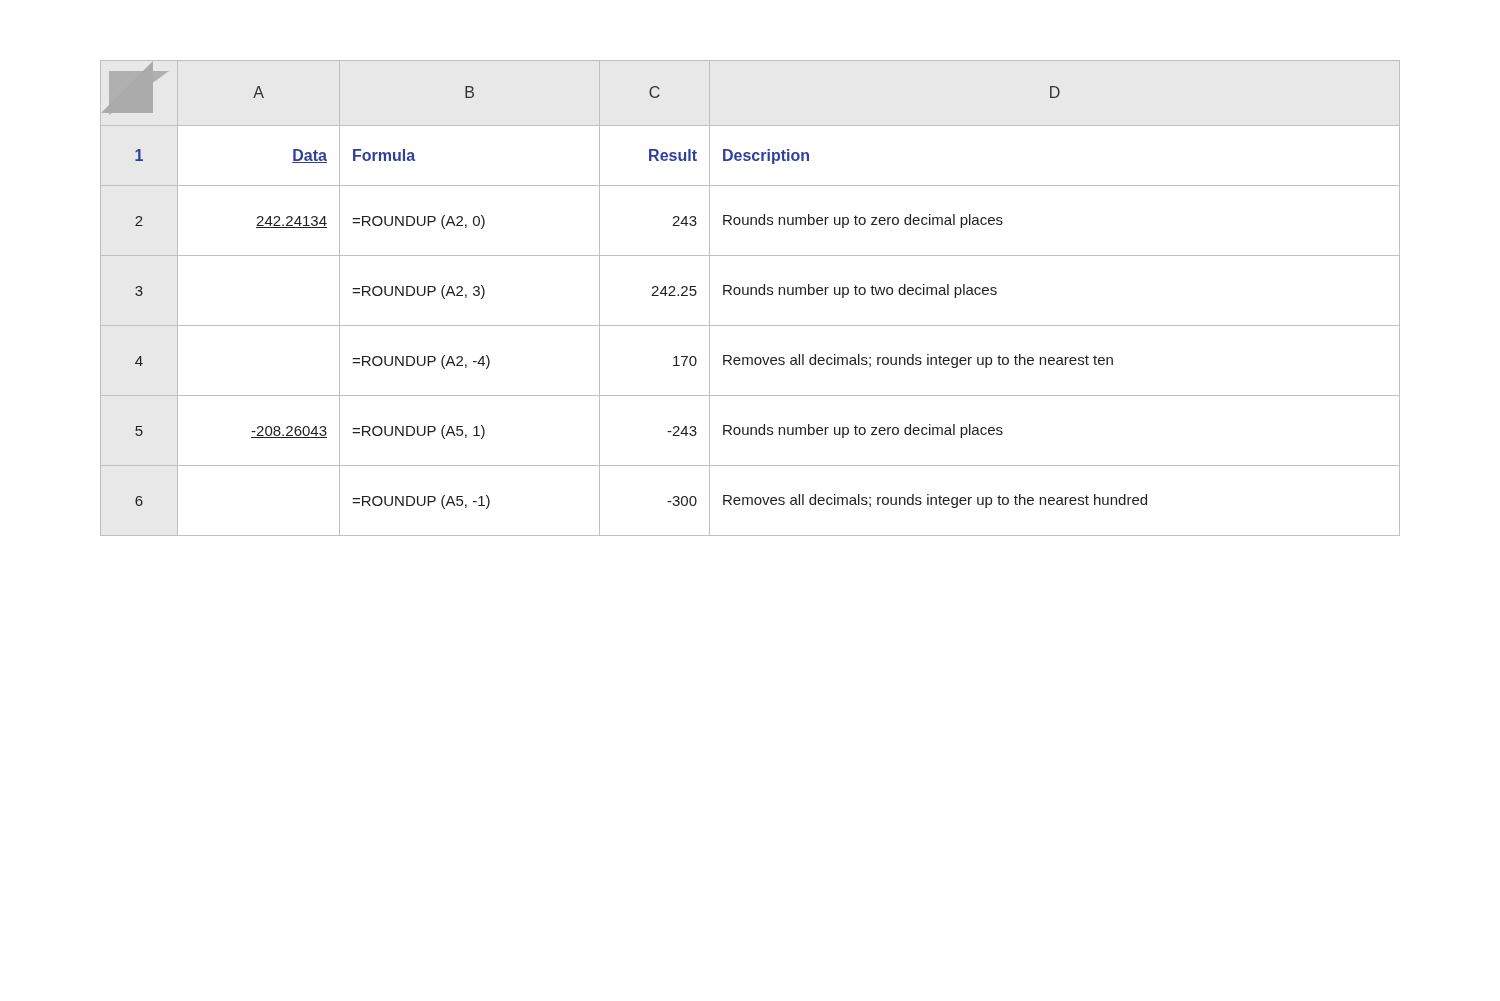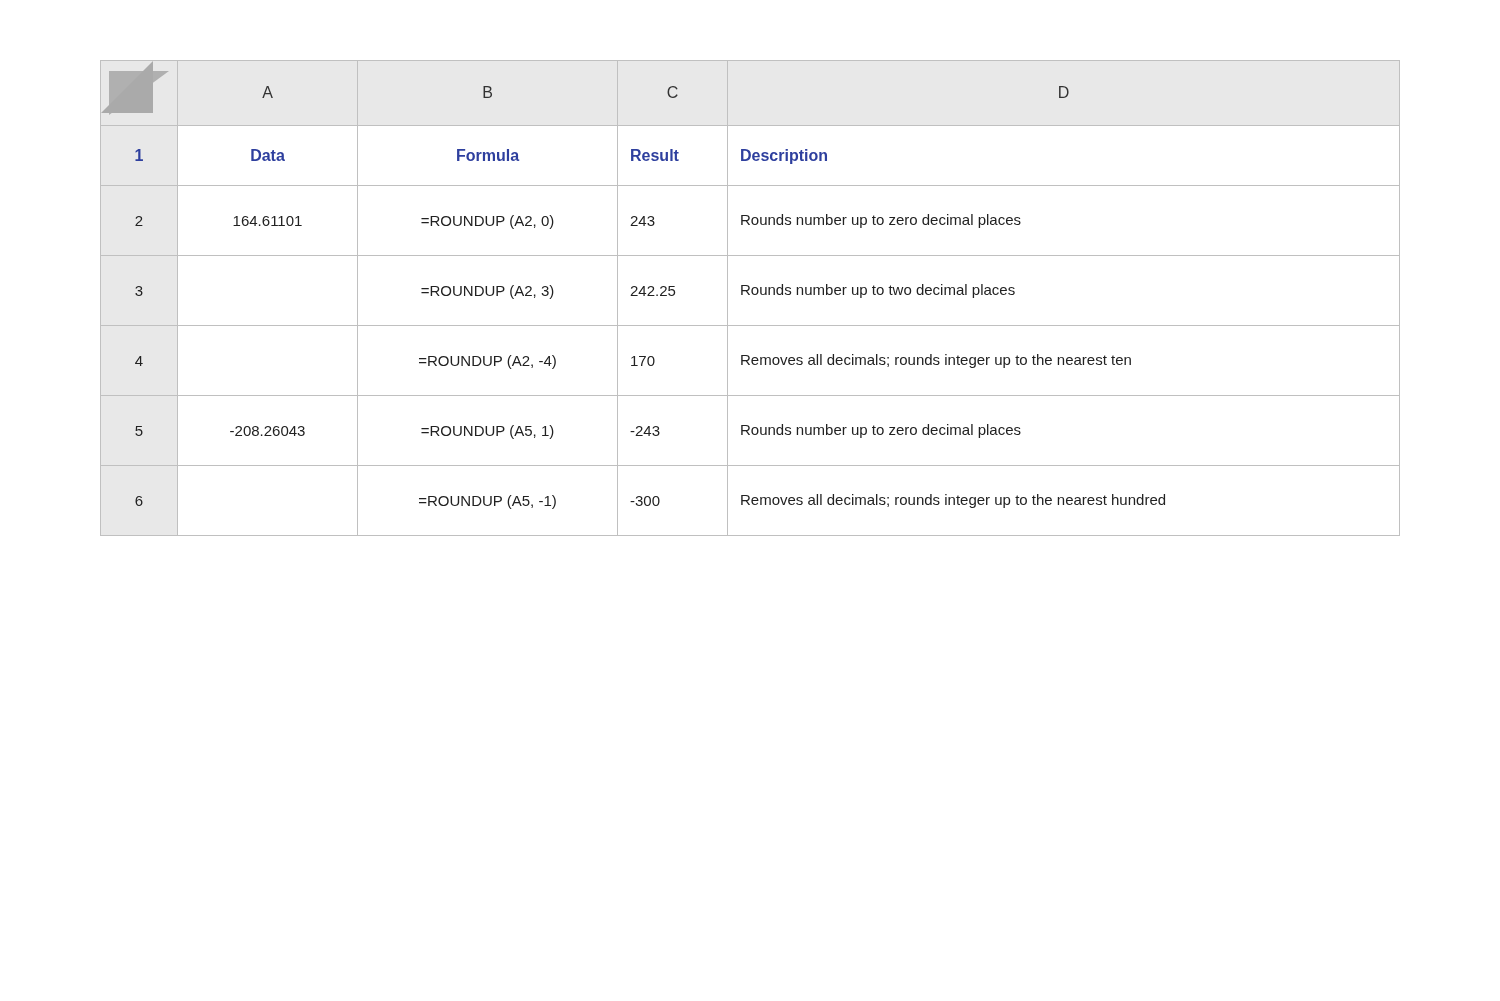--- a/index.html
+++ b/index.html
@@ -44,30 +44,30 @@
     }
     tr td.row-num {
       background: #e8e8e8;
       text-align: center;
       font-size: 16px;
       color: #333;
       width: 60px;
       height: 70px;
     }
     tr td.col-a {
-      width: 180px;
-      text-align: center;
+      width: 162px;
+      text-align: right;
+      text-decoration: underline;
     }
     tr td.col-b {
       width: 260px;
-      text-align: center;
     }
     tr td.col-c {
       width: 110px;
-      text-align: left;
+      text-align: right;
     }
     tr td.col-d {
       
     }
     
     tr.header-row td {
       color: #2e3f9e;
       font-weight: 600;
       font-size: 16px;
       height: 60px;
@@ -135,21 +135,21 @@
       <tr class="header-row">
         <td class="row-num">1</td>
         <td class="col-a">Data</td>
         <td class="col-b">Formula</td>
         <td class="col-c">Result</td>
         <td class="col-d">Description</td>
       </tr>
 
       <tr class="data-row">
         <td class="row-num">2</td>
-        <td class="col-a">164.61101</td>
+        <td class="col-a">242.24134</td>
         <td class="col-b">=ROUNDUP (A2, 0)</td>
         <td class="col-c">243</td>
         <td class="col-d">Rounds number up to zero decimal places</td>
       </tr>
       <tr class="data-row">
         <td class="row-num">3</td>
         <td class="col-a"></td>
         <td class="col-b">=ROUNDUP (A2, 3)</td>
         <td class="col-c">242.25</td>
         <td class="col-d">Rounds number up to two decimal places</td>

